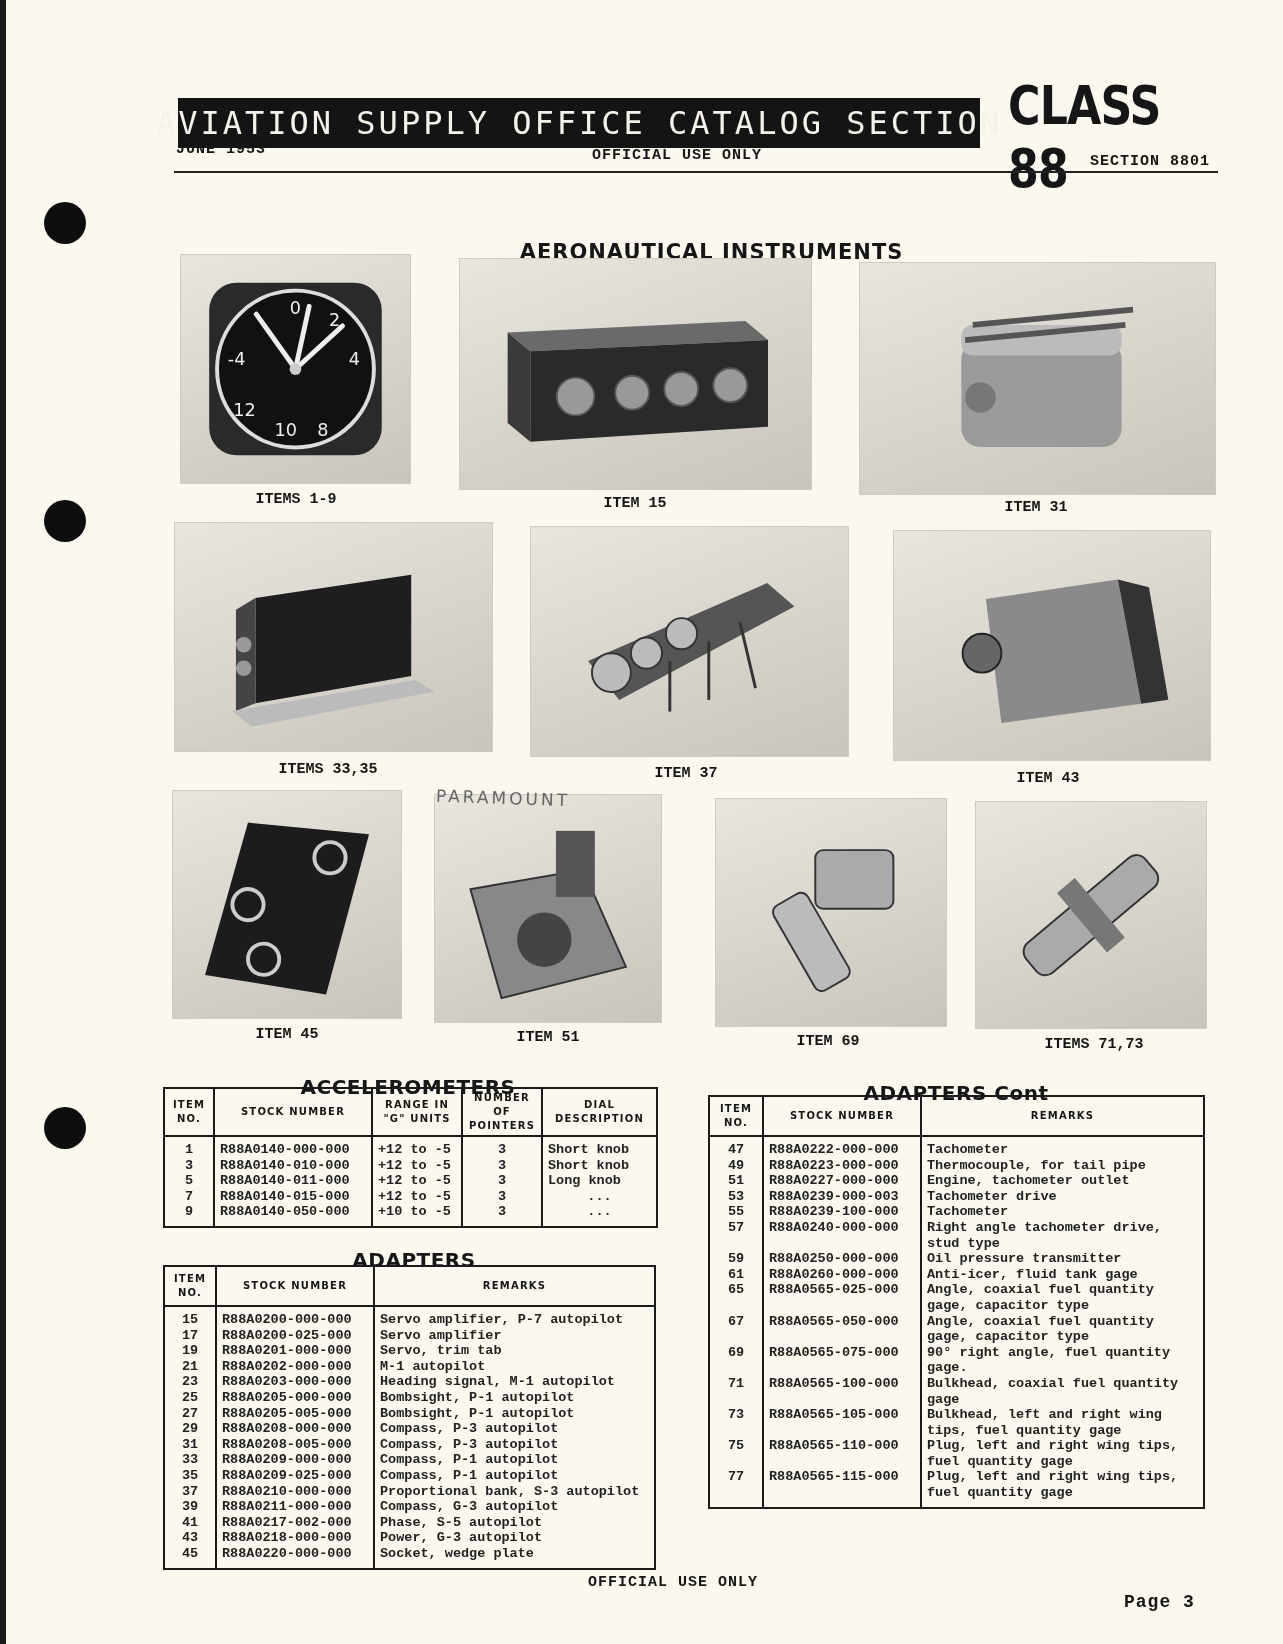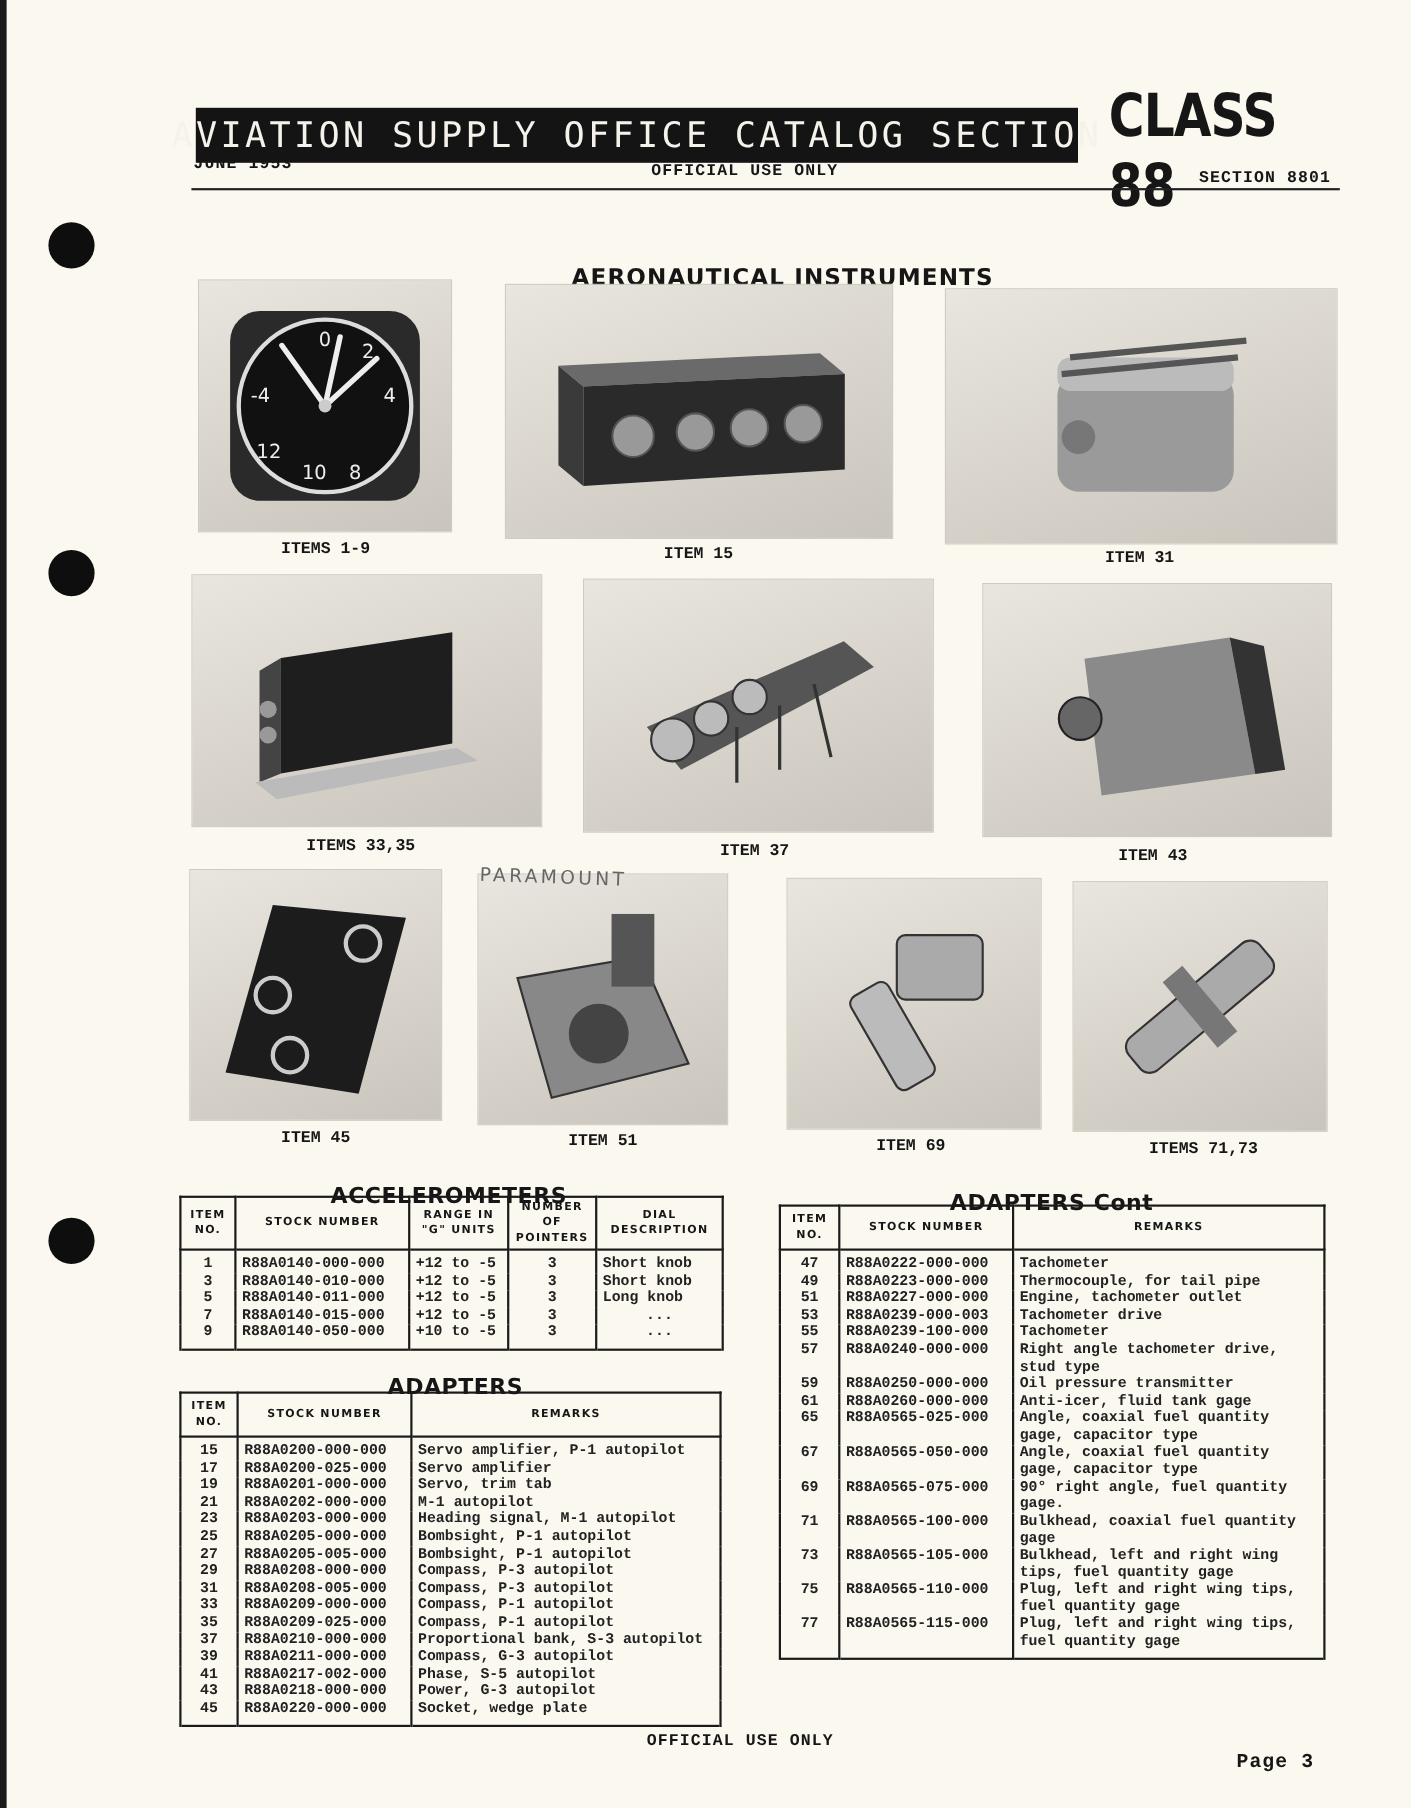--- a/index.html
+++ b/index.html
@@ -229,21 +229,21 @@
       <tr>
     <th style="width:44px;height:34px">ITEM NO.</th>
     <th style="width:150px">STOCK NUMBER</th>
     <th>REMARKS</th>
   </tr>
     </thead>
   <tbody id="adapters-body">
       <tr>
         <td class="c">15</td>
         <td>R88A0200-000-000</td>
-        <td>Servo amplifier, P-1 autopilot</td>
+        <td>Servo amplifier, P-7 autopilot</td>
       </tr>
       <tr>
         <td class="c">17</td>
         <td>R88A0200-025-000</td>
         <td>Servo amplifier</td>
       </tr>
       <tr>
         <td class="c">19</td>
         <td>R88A0201-000-000</td>
         <td>Servo, trim tab</td>

